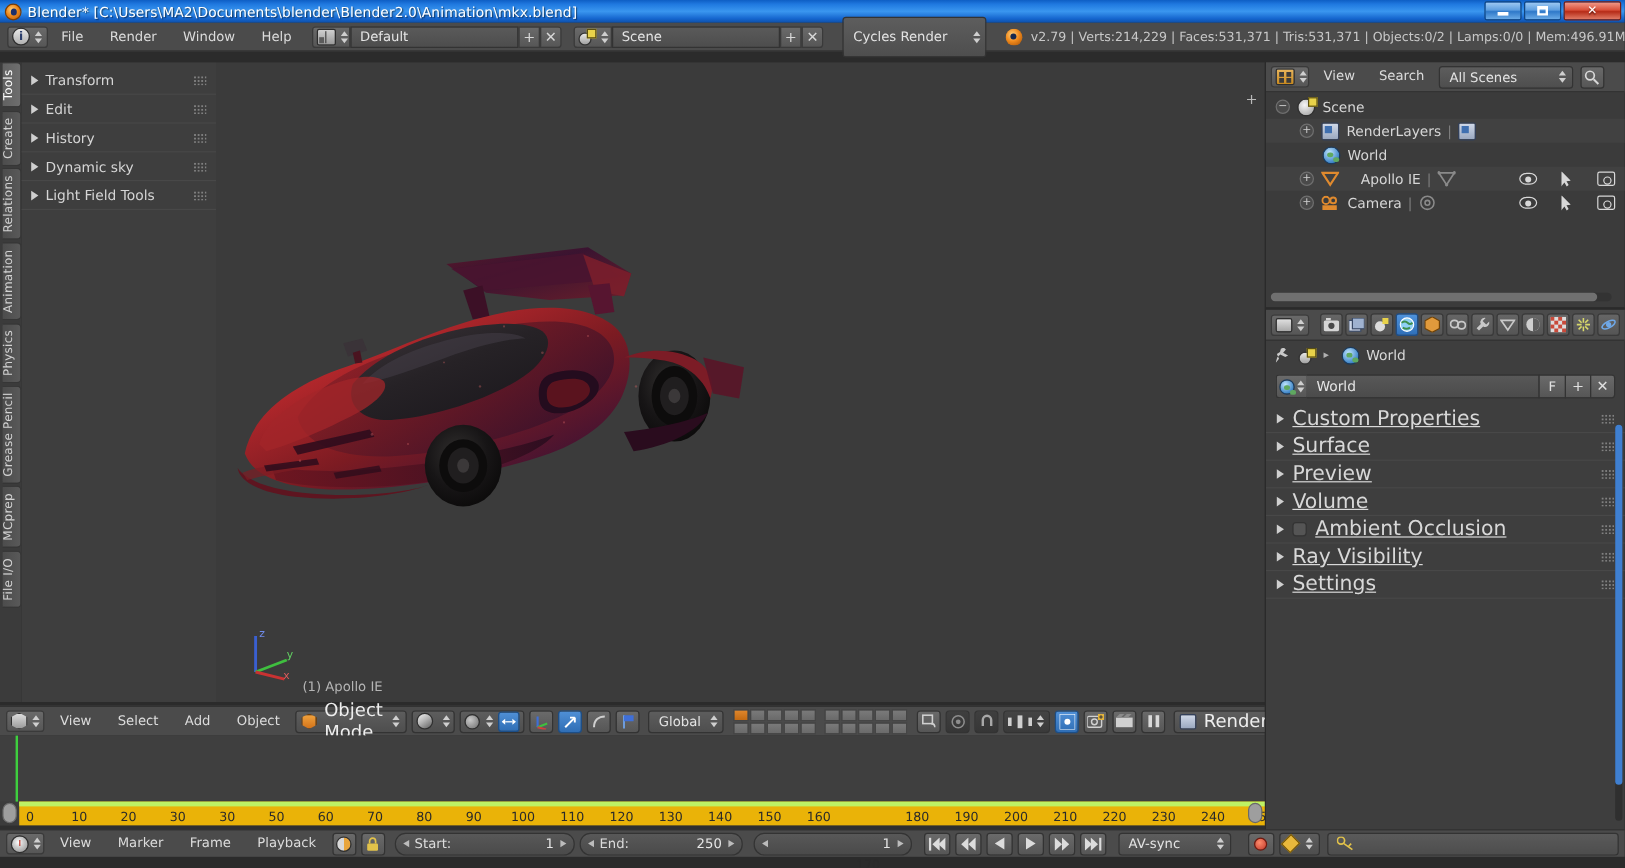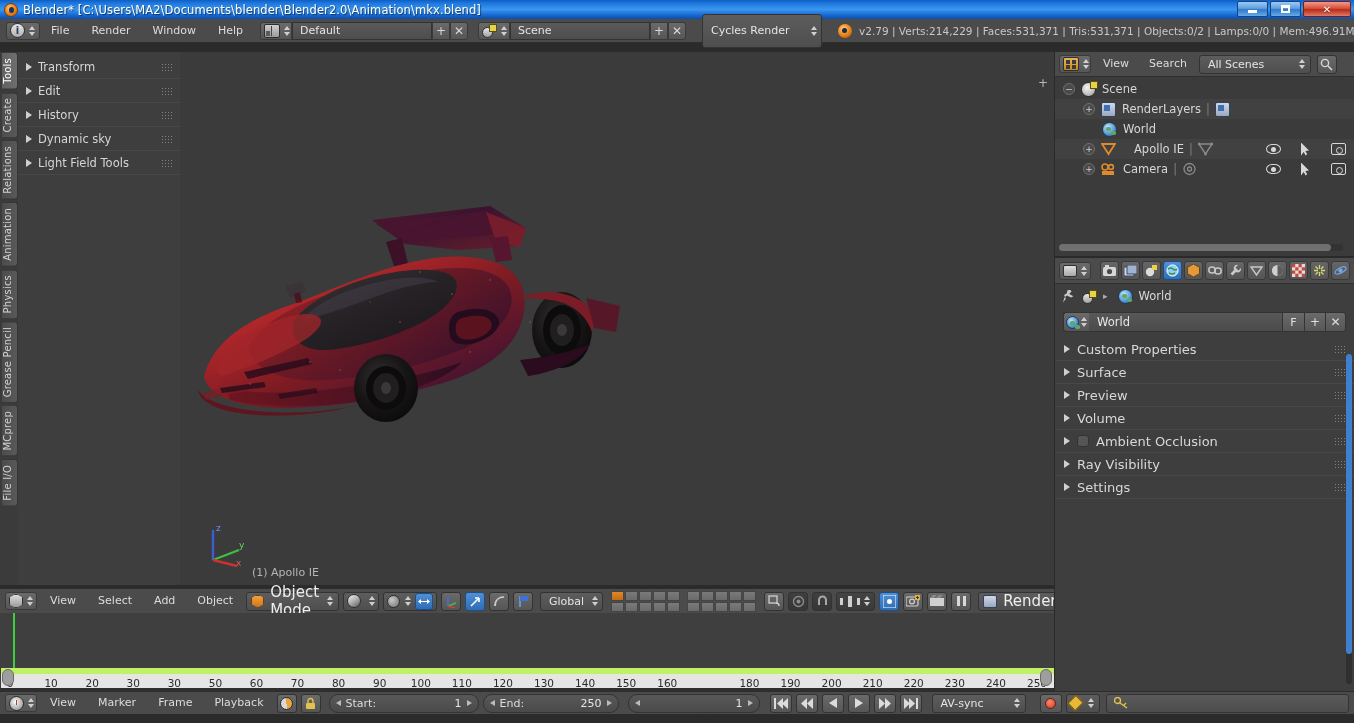--- a/index.html
+++ b/index.html
@@ -226,22 +226,22 @@
   .sq-btn.sel { background: linear-gradient(180deg,#4f8fd6,#2f6eb5); border-color:#1d4e86; }
   .sq-btn.dark { background: linear-gradient(180deg,#3f3f3f,#363636); }
 
   
   #timeline {
     left: 0; top: 613px; width: 1054px; height: 78px; background: #3c3c3c;
   }
   .tl-canvas { position: absolute; left:0; top:0; width: 100%; height: 55px; background: #3f3f3f; }
   .tl-playhead { position:absolute; top:0; width:2px; height:55px; background:#3ecf3e; }
   .tl-ruler {
-    position: absolute; left: 1px; top: 55px; width: 100%; height: 20px;
-    background: #e5e5e5; border-top:6px solid #bef264;
+    position: absolute; left: 16px; top: 55px; width: 100%; height: 20px;
+    background: #eab308; border-top:4px solid #bef264;
   }
   .tick-label {
     position: absolute; top: 3px; color: #2a2a2a; font-size: 10.5px;
     transform: translateX(-50%); white-space: nowrap;
   }
   .tl-scroll {
     position:absolute; left:0; top:75px; width:100%; height:3px; background:#2f2f2f;
   }
   .tl-range-cap {
     position:absolute; top:56px; width:12px; height:17px; border-radius:7px;
@@ -410,22 +410,23 @@
     display:flex;align-items:center;justify-content:center;color:#e0e0e0;font-size:11px;
   }
   .idb-btn {
     width: 21px;height:20px;border:1px solid #333;border-right:none;
     background: linear-gradient(180deg,#6a6a6a,#565656);
     display:flex;align-items:center;justify-content:center;color:#e0e0e0;font-size:12px;
   }
   .idb-btn.last { border-right:1px solid #333; border-radius:0 3px 3px 0; }
   .prop-row {
     height: 23px; display:flex; align-items:center; gap:7px;
-    padding: 0 9px; color:#d8d8d8; font-size:13px;
+    padding: 0 9px; color:#d8d8d8; font-size:17px;
     border-bottom: 1px solid #484848;
+    text-decoration: underline;
   }
   .ao-dot {
     width:12px;height:12px;border-radius:3px;background:#555;border:1px solid #333;flex:0 0 auto;
   }
   .prop-vscroll {
     position:absolute; right: 2px; top: 96px; width: 6px; height: 330px;
     background: #2f2f2f; border-radius: 3px;
   }
   .prop-vscroll i { display:block; width:6px; height:300px; background:#3f7fd0; border-radius:3px; }
 

